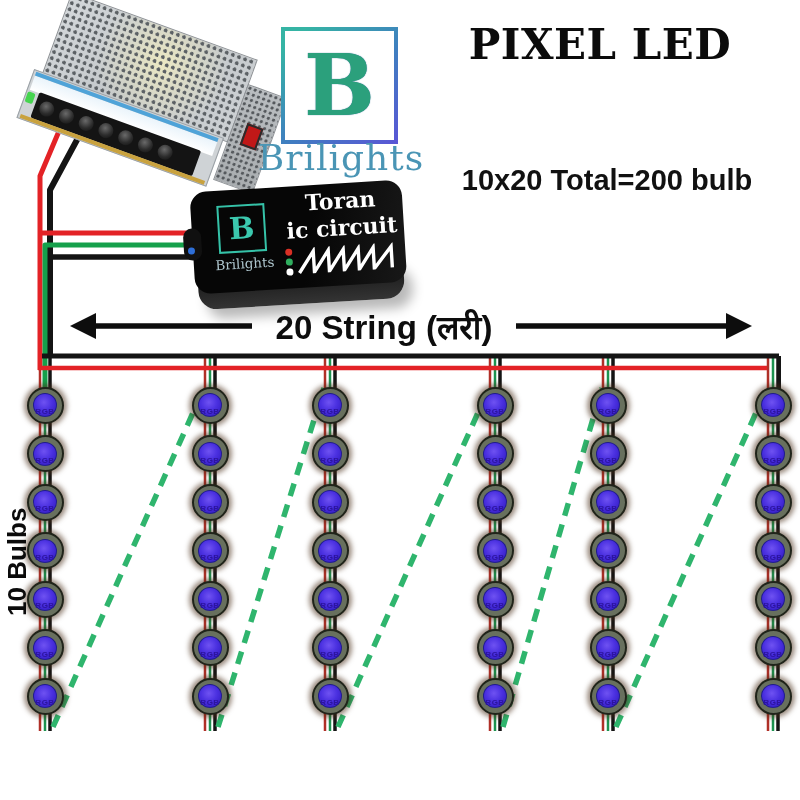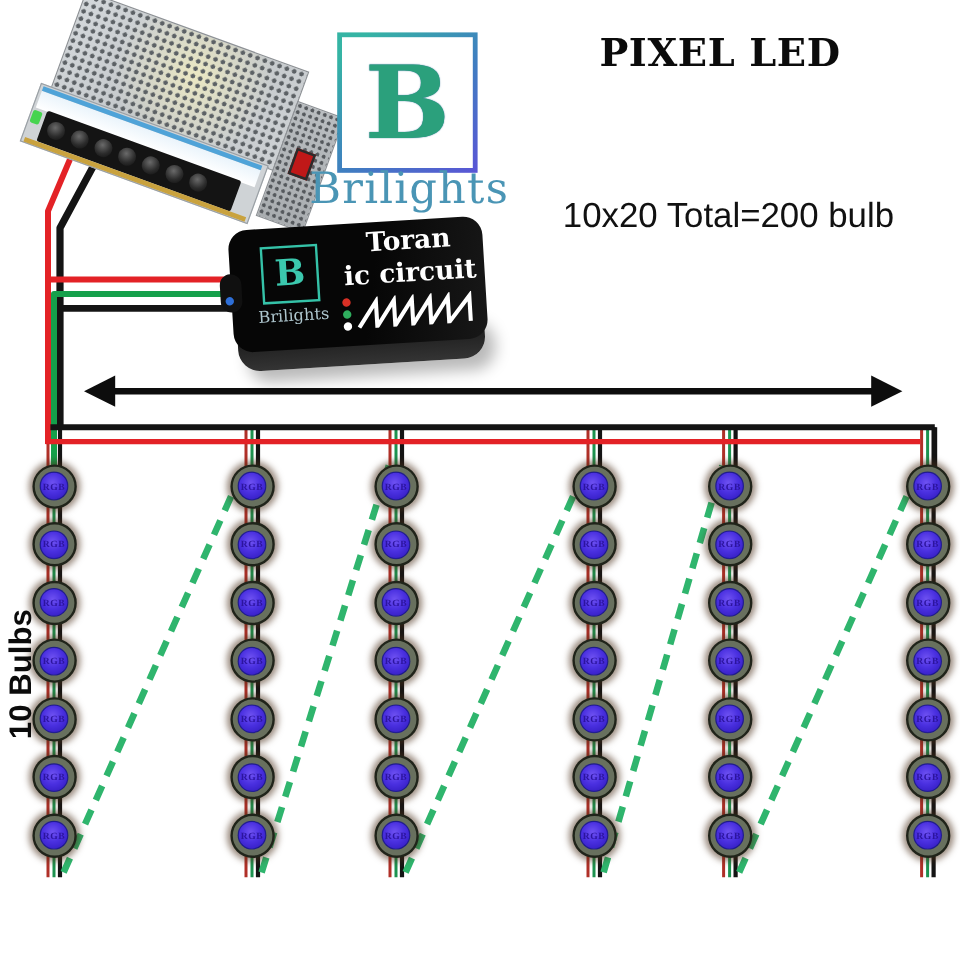--- a/index.html
+++ b/index.html
@@ -2,23 +2,23 @@
 <html><head>
 <meta charset="utf-8">
 <style>
   html,body{margin:0;padding:0;background:#fff;}
   #canvas{position:relative;width:800px;height:800px;background:#ffffff;overflow:hidden;
           font-family:"Liberation Sans",sans-serif;}
 
   
   #title{position:absolute;left:402px;top:16px;width:396px;text-align:center;
          font-family:"DejaVu Serif",serif;font-weight:bold;color:#0b0b0b;
-         font-size:32px;line-height:57px;letter-spacing:.5px;}
+         font-size:42px;line-height:57px;letter-spacing:.5px;}
   #subtitle{position:absolute;left:418px;top:160px;width:378px;text-align:center;
-         font-weight:normal;color:#111;font-size:29px;line-height:41px;}
+         font-weight:bold;color:#111;font-size:29px;line-height:41px;}
 
   
   #brand-square{position:absolute;left:281px;top:27px;width:109px;height:109px;
          border:4px solid transparent;
          background:linear-gradient(#fff,#fff) padding-box,
                     linear-gradient(140deg,#35b4a4 10%,#3f7fc0 55%,#5a55d6 100%) border-box;
          display:flex;align-items:center;justify-content:center;}
   #brand-letter{font-family:"DejaVu Serif",serif;font-weight:bold;font-size:84px;
          color:#2ba07c;text-shadow:0 0 1px #1b5f8a;line-height:1;}
   #brand-name{position:absolute;left:246px;top:137px;width:190px;text-align:center;
@@ -86,21 +86,21 @@
       font-size:26px;font-weight:bold;color:#0b0b0b;}
 
   
   .bulb{position:absolute;width:37px;height:37px;border-radius:50%;
       background:#68705e;border:2.5px solid #20241a;box-sizing:border-box;
       box-shadow:0 0 5px 3px rgba(72,46,24,.55);
       display:flex;align-items:center;justify-content:center;}
   .bulb-core{width:24px;height:24px;border-radius:50%;
       background:radial-gradient(circle at 45% 38%,#6f52f2 0%,#4a30e0 45%,#2d17b8 100%);
       border:1.5px solid rgba(18,24,110,.7);box-sizing:border-box;
-      display:flex;align-items:center;justify-content:center;font-family:Liberation Serif, serif;}
+      display:flex;align-items:flex-end;justify-content:center;}
   .bulb-text{font-size:8px;font-weight:bold;color:#2c149e;letter-spacing:.5px;}
 
   svg{position:absolute;left:0;top:0;}
 </style>
 </head>
 <body>
 
 <div id="canvas">
 
   <svg id="wiring" width="800" height="800" viewBox="0 0 800 800">
@@ -141,20 +141,21 @@
 
     <line x1="42" y1="356" x2="779" y2="356" stroke="#141414" stroke-width="5"></line>
     <line x1="779" y1="356" x2="779" y2="394" stroke="#141414" stroke-width="4"></line>
     <line x1="38" y1="368" x2="767" y2="368" stroke="#e32226" stroke-width="4.5"></line>
 
     <line x1="86" y1="326" x2="736" y2="326" stroke="#0d0d0d" stroke-width="5.5"></line>
     <polygon points="70,326 96,313 96,339" fill="#0d0d0d"></polygon>
     <polygon points="752,326 726,313 726,339" fill="#0d0d0d"></polygon>
   </svg>
 
+  <div id="arrow-label">20 String (लरी)</div>
 
   <div id="psu">
     <div id="psu-rot">
       <div id="psu-lid"></div>
       <div id="psu-front">
         <div id="psu-label"></div>
         <div id="psu-led"></div>
         <div id="psu-terminals">
           <div class="screw"></div>
           <div class="screw"></div>

